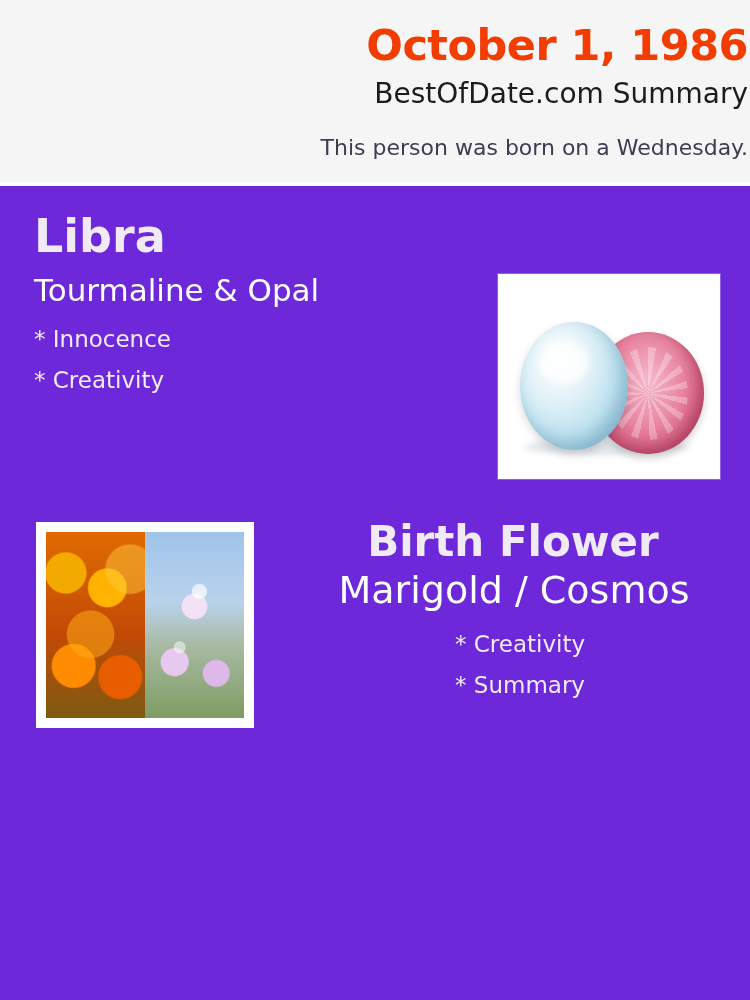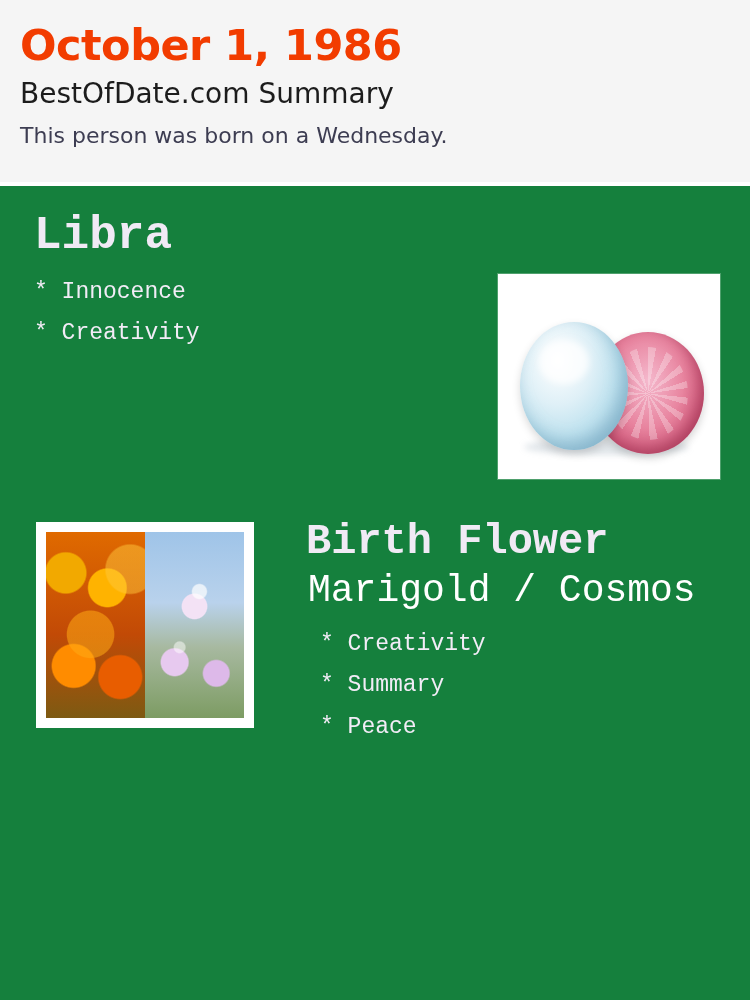--- a/index.html
+++ b/index.html
@@ -16,60 +16,59 @@
   .page {
     width: 750px;
     height: 1000px;
     position: relative;
     background: #ffffff;
   }
 
   
   .header {
     background: #f5f5f5;
-    padding: 22px 20px 16px 20px;
-    text-align: left;
+    padding: 22px 2px 16px 20px;
+    text-align: right;
     box-sizing: border-box;
     height: 182px;
   }
   .header .date {
     color: #f23c00;
     font-size: 43px;
     font-weight: bold;
     line-height: 1.1;
     margin: 0 0 8px 0;
     letter-spacing: -0.5px;
   }
   .header .site {
     color: #1c1c1c;
     font-size: 28px;
     font-weight: normal;
     line-height: 1.2;
-    margin: 0 0 12px 0;
+    margin: 0 0 24px 0;
   }
   .header .sub {
     color: #3d3d52;
     font-size: 22px;
     font-weight: normal;
     line-height: 1.2;
     margin: 0;
   }
 
   
   .body {
-    background: #15803d;
+    background: #6d28d9;
     color: #ffffff;
     position: absolute;
     top: 186px;
     left: 0;
     right: 0;
     bottom: 0;
     padding: 26px 30px 0 30px;
     box-sizing: border-box;
-    font-family: Liberation Mono, monospace;
   }
 
   .zodiac-title {
     font-size: 46px;
     font-weight: bold;
     line-height: 1.05;
     margin: 0 0 12px 4px;
     color: #f0eaf5;
   }
   .zodiac-desc {
@@ -234,21 +233,21 @@
   .flower-right::after {
     content: "";
     position: absolute;
     inset: 0;
     background:
       radial-gradient(circle at 55% 32%, rgba(255,255,255,0.7) 0 5%, transparent 6%),
       radial-gradient(circle at 35% 62%, rgba(255,255,255,0.5) 0 4%, transparent 5%);
   }
   .flower-text {
     margin-left: 248px;
-    text-align: left;
+    text-align: center;
   }
   .flower-title {
     font-size: 42px;
     font-weight: bold;
     line-height: 1.05;
     margin: 6px 0 4px 28px;
     color: #f0eaf5;
   }
   .flower-sub {
     font-size: 38px;
@@ -273,20 +272,21 @@
     <div class="site">BestOfDate.com Summary</div>
     <div class="sub">This person was born on a Wednesday.</div>
   </div>
 
   <div class="body">
 
     <div class="zodiac-title">Libra</div>
 
     <div class="stone-row">
       <div class="stone-text">
+        <div class="stone-sub">Tourmaline &amp; Opal</div>
         <div class="bullet">* Innocence</div>
         <div class="bullet">* Creativity</div>
       </div>
       <div class="stone-img">
         <div class="inner">
           <div class="shadow-blob"></div>
           <div class="tourmaline"></div>
           <div class="opal"></div>
         </div>
       </div>
@@ -297,18 +297,17 @@
         <div class="inner">
           <div class="flower-left"></div>
           <div class="flower-right"></div>
         </div>
       </div>
       <div class="flower-text">
         <div class="flower-title">Birth Flower</div>
         <div class="flower-sub">Marigold / Cosmos</div>
         <div class="flower-bullet">* Creativity</div>
         <div class="flower-bullet">* Summary</div>
-        <div class="flower-bullet">* Peace</div>
       </div>
     </div>
 
   </div>
 </div>
 
 </body></html>

